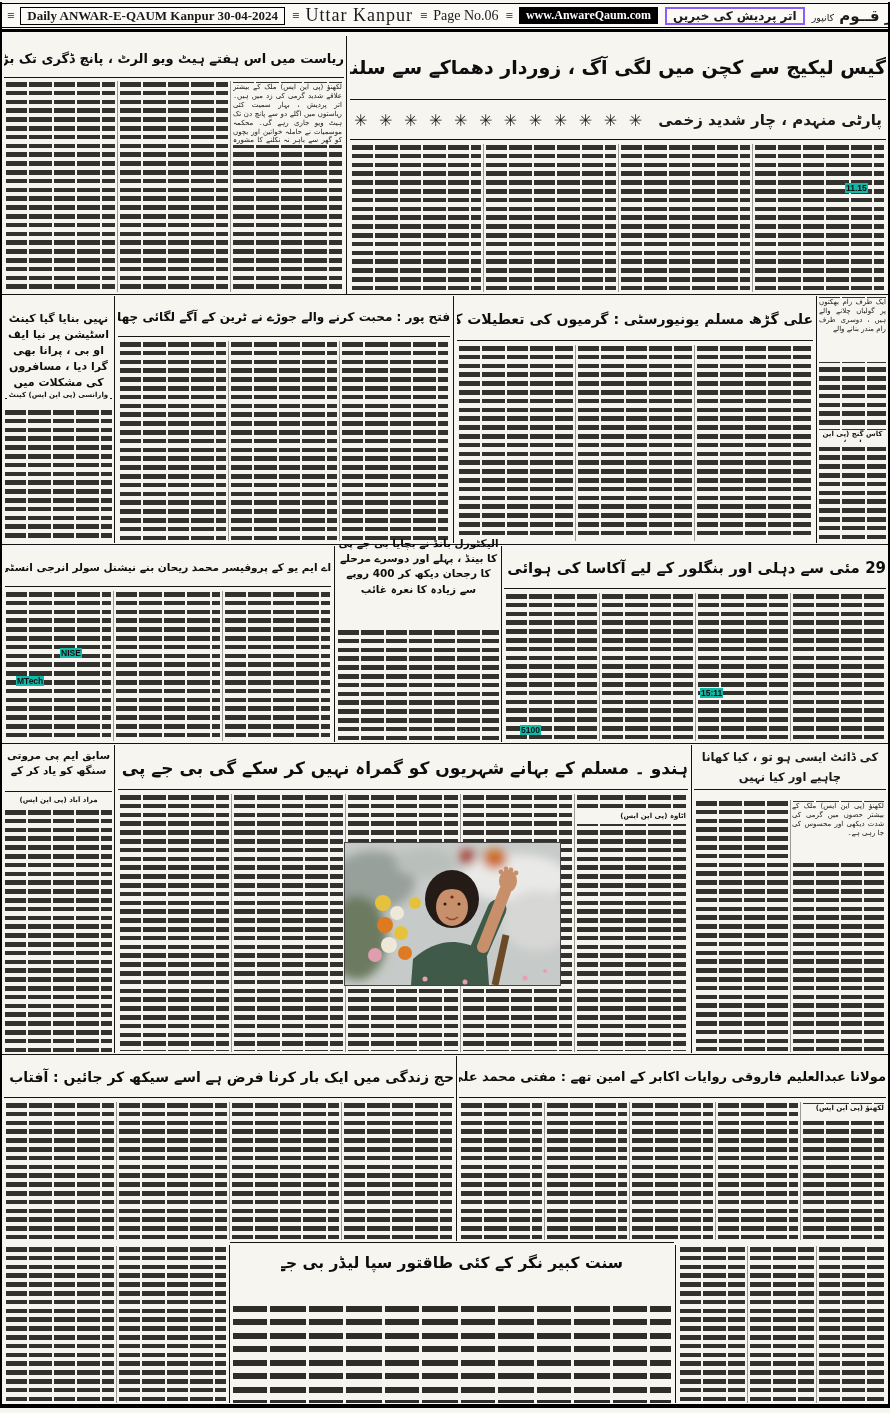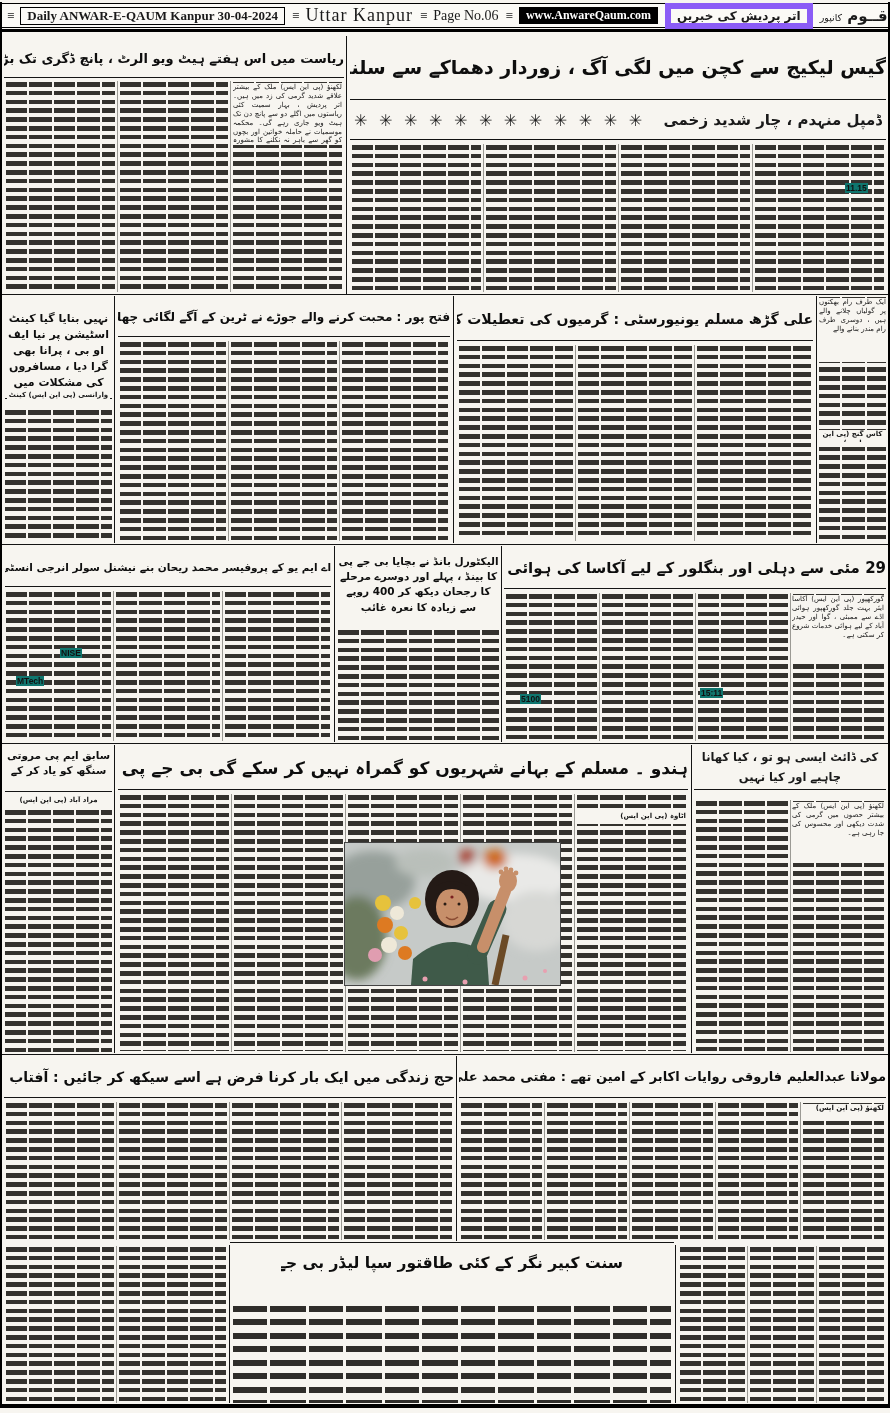--- a/index.html
+++ b/index.html
@@ -23,31 +23,31 @@
       repeating-linear-gradient(to right, rgba(0,0,0,0) 0 21px, #f7f5f0 21px 23px,
         rgba(0,0,0,0) 23px 46px, #f7f5f0 46px 48px),
       repeating-linear-gradient(to bottom, #34322e 0 4.6px, rgba(0,0,0,0) 4.6px 8.8px)}
   .lines-wide{width:100%;height:100%;
     background-image:
       repeating-linear-gradient(to right, rgba(0,0,0,0) 0 34px, #f7f5f0 34px 37px,
         rgba(0,0,0,0) 37px 73px, #f7f5f0 73px 76px),
       repeating-linear-gradient(to bottom, #2f2d2a 0 6px, rgba(0,0,0,0) 6px 13.5px)}
   .lead{position:absolute;background:#f7f5f0;direction:rtl;font-size:7px;line-height:8.9px;
         text-align:justify;color:#161616;z-index:2;overflow:hidden}
-  .tok{position:absolute;background:#0f766e;font-family:"Liberation Sans",sans-serif;
+  .tok{position:absolute;background:#14b8a6;font-family:"Liberation Sans",sans-serif;
        font-weight:bold;font-size:8.5px;z-index:3;padding:0 1px;color:#111}
   .masthead{position:absolute;left:2px;top:3px;width:886px;height:25px;background:#fbfaf6;
       border-top:1px solid #000;border-bottom:1px solid #000;display:flex;align-items:center;
       gap:7px;padding:0 5px;font-family:"Liberation Serif",serif}
   .mdeco{font-size:13px;color:#222;letter-spacing:-1px}
   .mbox{border:1px solid #000;padding:0 6px;font-size:13px;font-weight:bold;white-space:nowrap}
   .mregion{font-size:18px;letter-spacing:1px;white-space:nowrap}
   .mpage{font-size:14px;white-space:nowrap}
   .msite{background:#000;color:#fff;font-size:12px;font-weight:bold;padding:1px 7px;white-space:nowrap}
-  .mtag{border:6px solid #8b5cf6;font-family:"DejaVu Sans",sans-serif;font-weight:bold;font-size:12px;
+  .mtag{border:2px solid #8b5cf6;font-family:"DejaVu Sans",sans-serif;font-weight:bold;font-size:12px;
         direction:rtl;padding:0 6px;white-space:nowrap}
   .mname{margin-left:auto;direction:rtl;display:flex;align-items:baseline;gap:5px;
          font-family:"DejaVu Sans",sans-serif;white-space:nowrap}
   .mname .big{font-weight:bold;font-size:15px}
   .mname .small{font-size:9.5px}
 </style>
 </head>
 <body>
 
 <div class="page">
@@ -105,21 +105,21 @@
       </div>
       <div class="col">
         <div class="lines"></div>
       </div>
     </div>
   <div class="lead" style="left:233px;top:83px;width:109px;height:62px">لکھنؤ (پی این ایس) ملک کے بیشتر علاقے شدید گرمی کی زد میں ہیں۔ اتر پردیش ، بہار سمیت کئی ریاستوں میں اگلے دو سے پانچ دن تک ہیٹ ویو جاری رہے گی۔ محکمہ موسمیات نے حاملہ خواتین اور بچوں کو گھر سے باہر نہ نکلنے کا مشورہ دیا۔</div>
 
   <div class="hl noline" style="left:350px;top:40px;width:536px;height:56px;line-height:54px;font-size:19px">گیس لیکیج سے کچن میں لگی آگ ، زوردار دھماکے سے سلنڈر پھٹا</div>
   <div class="hr" style="left:350px;top:99px;width:536px"></div>
   <div class="abs" style="left:350px;top:101px;width:536px;height:39px;display:flex;direction:rtl;align-items:center;border-bottom:1px solid #111">
-    <div style="font-weight:bold;font-size:15px;white-space:nowrap;padding-right:4px">ڈمپل منہدم ، چار شدید زخمی</div>
+    <div style="font-weight:bold;font-size:15px;white-space:nowrap;padding-right:4px">پارٹی منہدم ، چار شدید زخمی</div>
     <div style="flex:1;text-align:left;font-size:16px;font-weight:bold;letter-spacing:3px;white-space:nowrap;overflow:hidden;padding-left:4px">✳ ✳ ✳ ✳ ✳ ✳ ✳ ✳ ✳ ✳ ✳ ✳</div>
   </div>
   <div class="cols" style="left:350px;top:144px;width:536px;height:148px">
       <div class="col">
         <div class="lines"></div>
       </div>
       <div class="col">
         <div class="lines"></div>
       </div>
       <div class="col">
@@ -177,25 +177,24 @@
       <div class="col">
         <div class="lines"></div>
       </div>
       <div class="col">
         <div class="lines"></div>
       </div>
       <div class="col">
         <div class="lines"></div>
       </div>
     </div>
-  <div class="lead" style="left:792px;top:595px;width:92px;height:66px">گورکھپور (پی این ایس) آکاسا ایئر بہت جلد گورکھپور ہوائی اڈے سے ممبئی ، گوا اور حیدر آباد کے لیے ہوائی خدمات شروع کر سکتی ہے۔</div>
-  <div class="tok" style="left:520px;top:694px">5100</div>
+  <div class="tok" style="left:520px;top:725px">5100</div>
   <div class="tok" style="left:700px;top:688px">15:11</div>
 
-  <div class="hl wraphl noline" style="left:338px;top:554px;width:161px;height:78px;font-size:10.5px">الیکٹورل بانڈ نے بچایا بی جے پی کا بینڈ ، پہلے اور دوسرے مرحلے کا رجحان دیکھ کر 400 روپے سے زیادہ کا نعرہ غائب</div>
+  <div class="hl wraphl noline" style="left:338px;top:536px;width:161px;height:78px;font-size:10.5px">الیکٹورل بانڈ نے بچایا بی جے پی کا بینڈ ، پہلے اور دوسرے مرحلے کا رجحان دیکھ کر 400 روپے سے زیادہ کا نعرہ غائب</div>
   <div class="abs" style="left:338px;top:630px;width:161px;height:111px">
     <div class="lines"></div>
   </div>
 
   <div class="hl" style="left:5px;top:549px;width:326px;height:38px;line-height:36px;font-size:10.5px">اے ایم یو کے پروفیسر محمد ریحان بنے نیشنل سولر انرجی انسٹی ٹیوٹ کے ڈائرکٹر جنرل</div>
   <div class="cols" style="left:4px;top:591px;width:328px;height:150px">
       <div class="col">
         <div class="lines"></div>
       </div>
       <div class="col">

